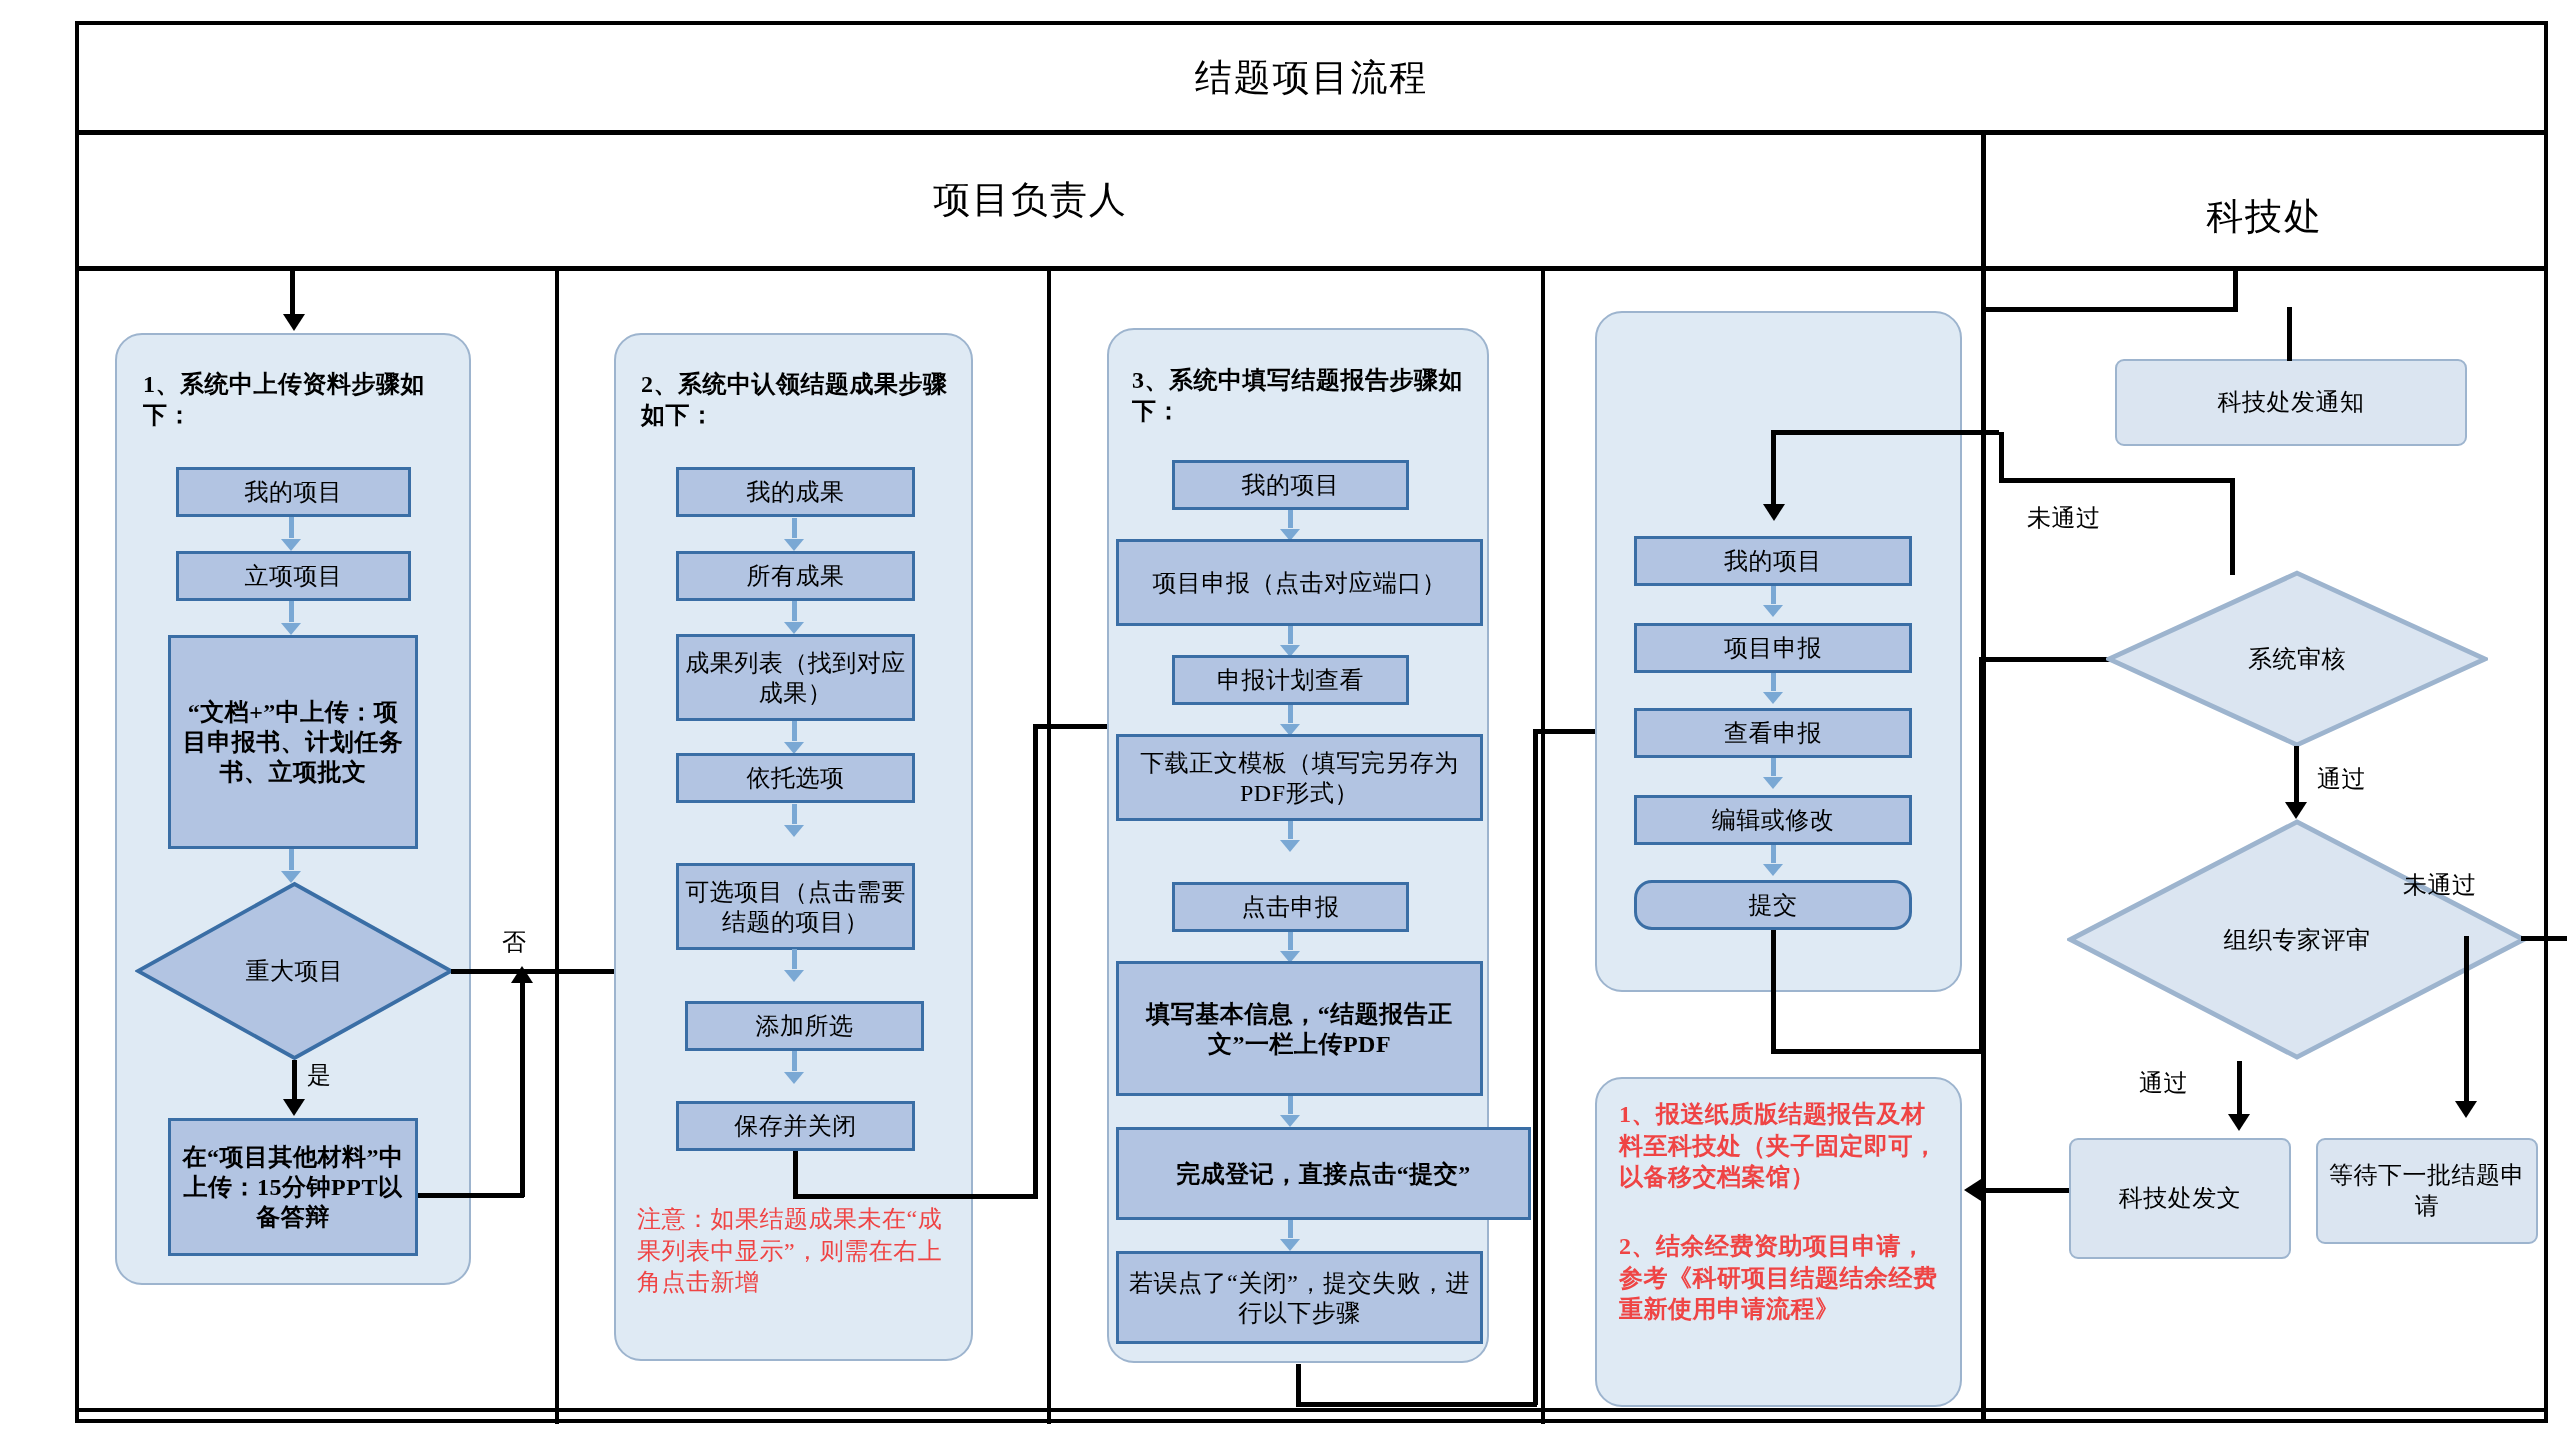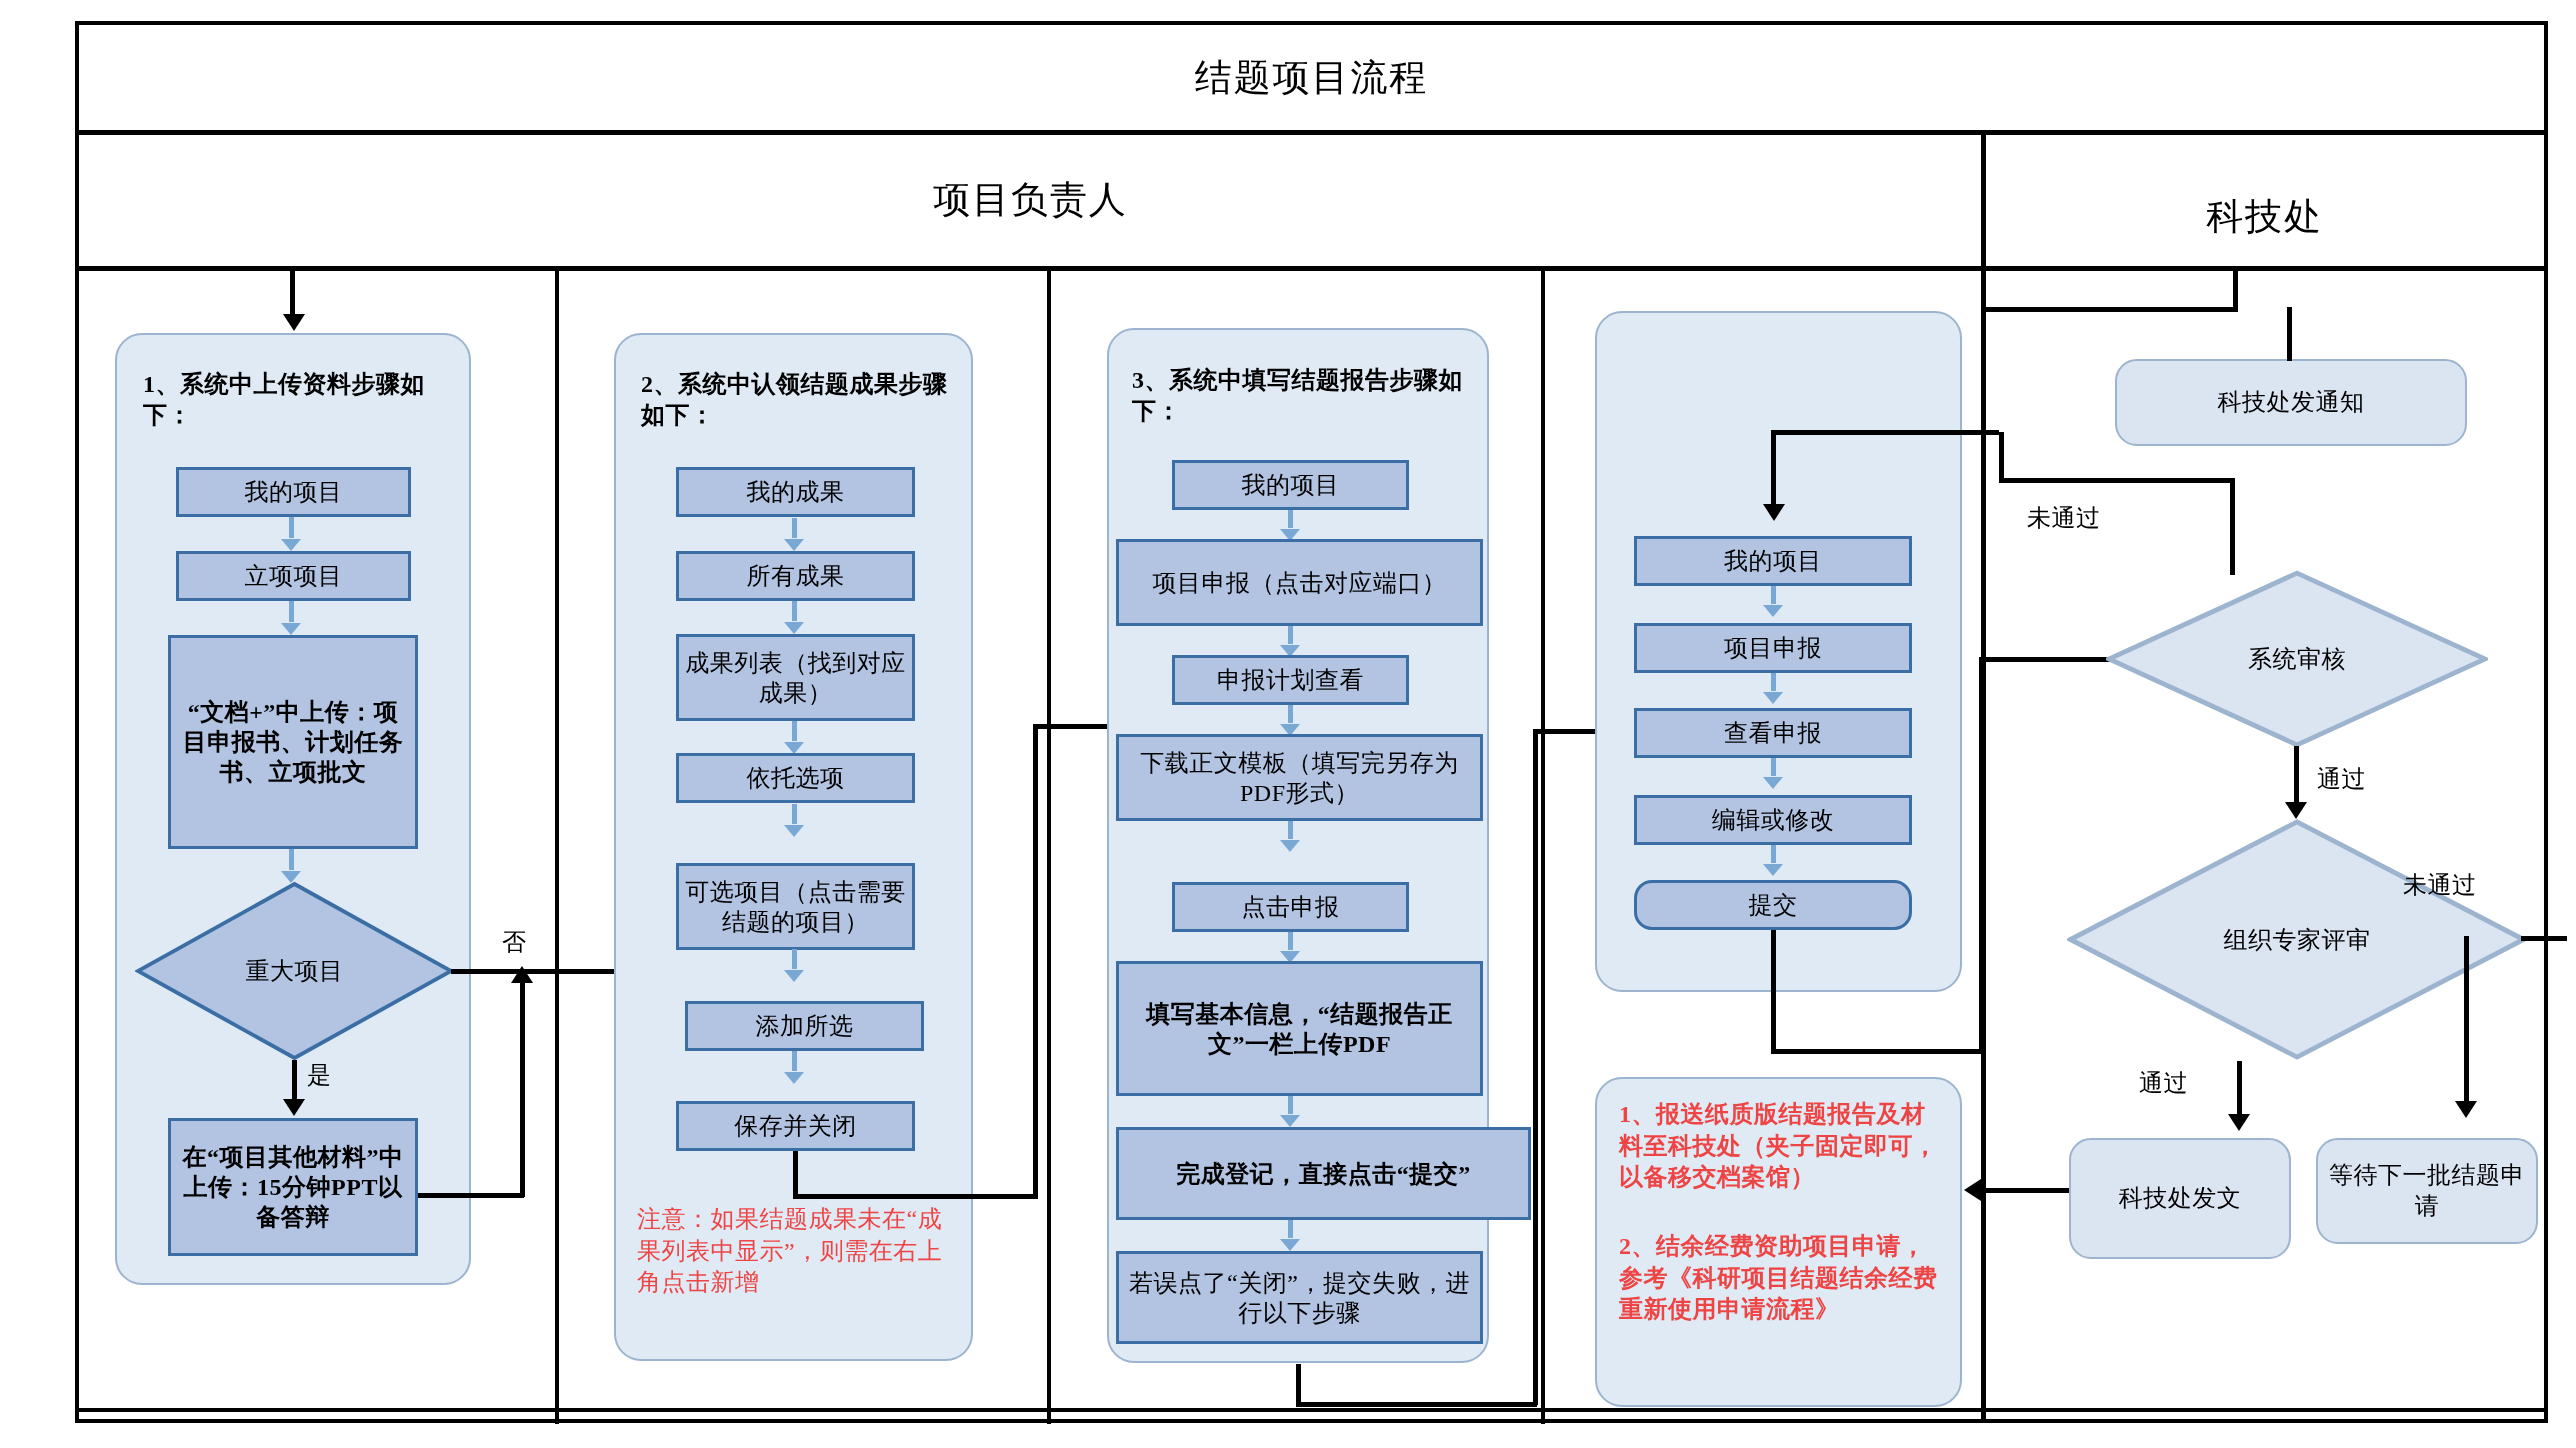--- a/index.html
+++ b/index.html
@@ -38,21 +38,21 @@
   .pbox{
     position:absolute;box-sizing:border-box;
     background:#b2c4e2;border:3.9px solid #3a6ea5;
     display:flex;align-items:center;justify-content:center;text-align:center;
     font-size:24px;line-height:1.25;color:#000;letter-spacing:0.5px;padding:1.9px 5.8px;
   }
 
   
   .rbox{
     position:absolute;box-sizing:border-box;
-    background:#dbe5f1;border:2.9px solid #9db4ce;border-radius:22px;
+    background:#dbe5f1;border:2.9px solid #9db4ce;border-radius:9px;
     display:flex;align-items:center;justify-content:center;text-align:center;
     font-size:24px;line-height:1.28;color:#000;letter-spacing:0.5px;
   }
 
   
   .diamond{position:absolute;}
   .diamond .dlabel{
     position:absolute;left:0;top:0;width:100%;height:100%;
     display:flex;align-items:center;justify-content:center;text-align:center;
     font-size:24px;line-height:1.25;color:#000;letter-spacing:0.5px;

